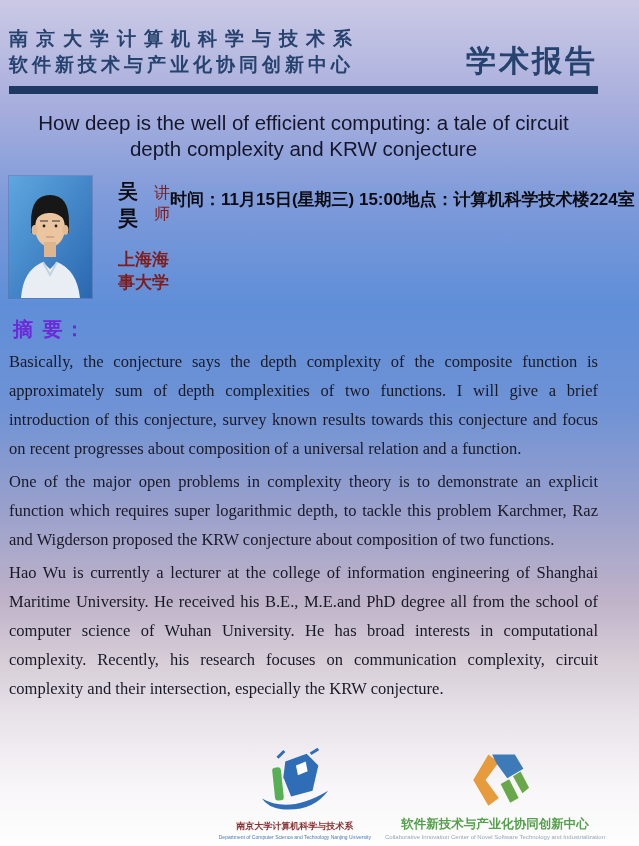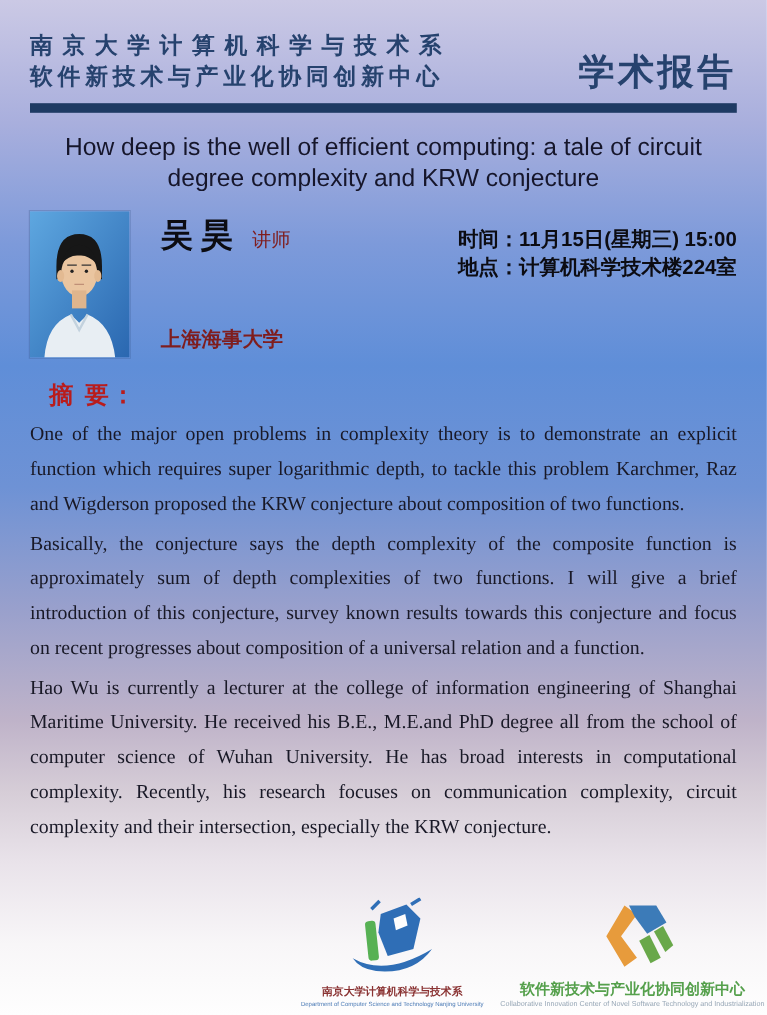--- a/index.html
+++ b/index.html
@@ -5,49 +5,49 @@
   html,body{margin:0;padding:0;}
   body{
     width:639px;height:846px;
     font-family:"Liberation Sans",sans-serif;
     background:linear-gradient(180deg,
       #cbc9e5 0%, #a9afdd 12%, #7d9ada 24%, #5f8ed8 36%,
       #6e92d5 48%, #99a0cc 60%, #bfb3c9 71%, #d6cdd7 78%,
       #e9e3ea 85%, #f8f6f8 93%, #fefefe 100%);
     overflow:hidden;
   }
-  .poster{position:relative;width:589px;height:846px;padding:0 25px;box-sizing:content-box;}
+  .poster{position:relative;width:589px;height:846px;padding:0 9px;box-sizing:content-box;}
 
   
   .header{display:flex;justify-content:space-between;align-items:flex-end;padding-top:26px;}
   .org-lines{color:#26426e;font-weight:bold;font-size:19px;line-height:26px;}
   .org-line1{letter-spacing:8px;white-space:nowrap;}
   .org-line2{letter-spacing:4px;white-space:nowrap;}
   .badge{color:#26426e;font-weight:bold;font-size:30px;letter-spacing:3px;line-height:34px;white-space:nowrap;margin-left:14px;}
   .rule{height:8px;background:#1e3a63;margin-top:8px;}
 
   
   .title{margin:16px auto 0;max-width:545px;text-align:center;
     font-size:20.5px;line-height:26px;font-weight:normal;color:#16162b;}
 
   
   .info{display:flex;margin-top:14px;height:122px;}
   .photo{width:83px;height:122px;flex:0 0 83px;box-shadow:0 0 0 1px rgba(40,70,120,.25);}
   .left-col{display:flex;flex-direction:column;justify-content:space-between;
     margin-left:26px;padding:2px 0 4px;}
   .name-row{display:flex;align-items:baseline;}
-  .name{font-family:Liberation Sans, sans-serif;font-weight:bold;font-size:27px;color:#0c0c12;letter-spacing:6px;}
+  .name{font-family:Liberation Sans, sans-serif;font-weight:bold;font-size:20px;color:#0c0c12;letter-spacing:6px;}
   .rank{font-size:16px;color:#7f1d1d;margin-left:10px;}
   .affil{font-size:17px;font-weight:bold;color:#7f1d1d;}
-  .right-col{margin-left:auto;display:flex;flex-direction:column;justify-content:flex-start;
+  .right-col{margin-left:auto;display:flex;flex-direction:row;justify-content:flex-start;
     padding:12px 0 8px;text-align:left;}
   .meta{font-size:17px;font-weight:bold;color:#0c0c12;white-space:nowrap;}
 
   
-  .sec-head{margin:18px 16px 0;font-size:20px;font-weight:bold;color:#b91c1c;letter-spacing:2px;}
+  .sec-head{margin:18px 4px 0;font-size:20px;font-weight:bold;color:#6d28d9;letter-spacing:2px;}
   .para{margin:4px 0 0;font-family:"Liberation Serif",serif;font-size:16.5px;line-height:29px;
     text-align:justify;color:#191927;}
   .bio-head{margin-top:14px;}
 
   
   .footer{position:absolute;bottom:6px;right:2px;display:flex;align-items:flex-end;gap:14px;}
   .logo-block{display:flex;flex-direction:column;align-items:center;}
   .cap1{font-size:9px;font-weight:bold;color:#8a3333;white-space:nowrap;margin-top:2px;}
   .sub1{font-size:5px;color:#4a7ab5;white-space:nowrap;margin-top:1px;}
   .cap2{font-size:12.5px;font-weight:bold;color:#55a04c;white-space:nowrap;margin-top:2px;}
@@ -60,21 +60,21 @@
 
   <div class="header">
     <div class="org-lines">
       <div class="org-line1">南京大学计算机科学与技术系</div>
       <div class="org-line2">软件新技术与产业化协同创新中心</div>
     </div>
     <div class="badge">学术报告</div>
   </div>
   <div class="rule"></div>
 
-  <h1 class="title">How deep is the well of efficient computing: a tale of circuit degree complexity and KRW conjecture</h1>
+  <h1 class="title">How deep is the well of efficient computing: a tale of circuit depth complexity and KRW conjecture</h1>
 
   <div class="info">
     <div class="photo">
       <svg width="83" height="122" viewBox="0 0 83 122">
         <defs>
           <linearGradient id="pbg" x1="0" y1="0" x2="1" y2="1">
             <stop offset="0" stop-color="#5ea7e0"></stop>
             <stop offset="1" stop-color="#2a67b0"></stop>
           </linearGradient>
         </defs>
@@ -101,22 +101,22 @@
       <div class="affil">上海海事大学</div>
     </div>
     <div class="right-col">
       <div class="meta">时间：11月15日(星期三) 15:00</div>
       <div class="meta">地点：计算机科学技术楼224室</div>
     </div>
   </div>
 
   <div>
     <div class="sec-head">摘 要：</div>
+    <p class="para">Basically, the conjecture says the depth complexity of the composite function is approximately sum of depth complexities of two functions. I will give a brief introduction of this conjecture, survey known results towards this conjecture and focus on recent progresses about composition of a universal relation and a function.</p>
     <p class="para">One of the major open problems in complexity theory is to demonstrate an explicit function which requires super logarithmic depth, to tackle this problem Karchmer, Raz and Wigderson proposed the KRW conjecture about composition of two functions.</p>
-    <p class="para">Basically, the conjecture says the depth complexity of the composite function is approximately sum of depth complexities of two functions. I will give a brief introduction of this conjecture, survey known results towards this conjecture and focus on recent progresses about composition of a universal relation and a function.</p>
   </div>
 
   <div>
     <p class="para">Hao Wu is currently a lecturer at the college of information engineering of Shanghai Maritime University. He received his B.E., M.E.and PhD degree all from the school of computer science of Wuhan University. He has broad interests in computational complexity. Recently, his research focuses on communication complexity, circuit complexity and their intersection, especially the KRW conjecture.</p>
   </div>
 
   <div class="footer">
     <div class="logo-block">
       <svg width="92" height="70" viewBox="0 0 92 72">
         <path d="M12 52 Q40 68 80 44 Q64 66 32 63 Q18 61 12 52 Z" fill="#2f6eb6"></path>

